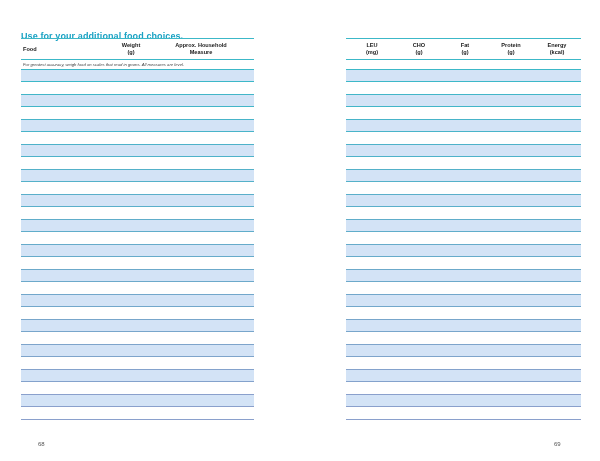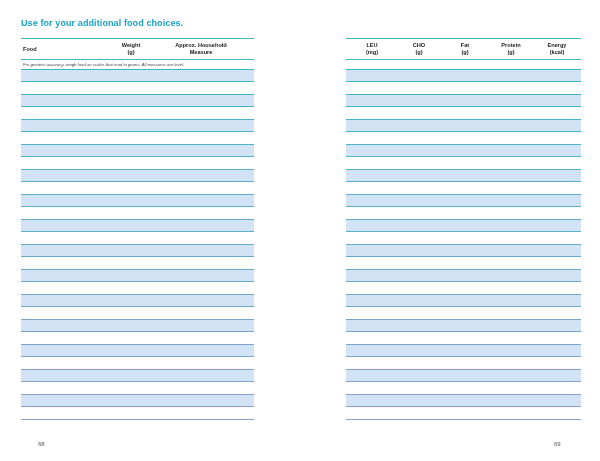--- a/index.html
+++ b/index.html
@@ -1,21 +1,21 @@
 <!DOCTYPE html>
 <html><head>
 <meta charset="utf-8">
 <style>
   html, body { margin: 0; padding: 0; }
   body {
     width: 600px; height: 461px; background: #ffffff; position: relative; overflow: hidden;
     font-family: "Liberation Sans", sans-serif; color: #222;
   }
   .heading {
-    position: absolute; left: 21px; top: 18px; font-size: 9px; font-weight: bold; color: #1aa2c4;
+    position: absolute; left: 21px; top: 31px; font-size: 9px; font-weight: bold; color: #1aa2c4;
     letter-spacing: 0.1px;
   }
   .table { position: absolute; top: 38px; }
   .table.left { left: 21px; width: 233px; }
   .table.right { left: 346px; width: 235px; }
   .hdr {
     height: 20px; border-top: 1px solid #3cb8c8; border-bottom: 1px solid #3cb8c8;
     position: relative; font-size: 5.6px; font-weight: bold; color: #1a1a1a;
   }
   .hdr .col { position: absolute; top: 3px; text-align: center; line-height: 6.5px; }

